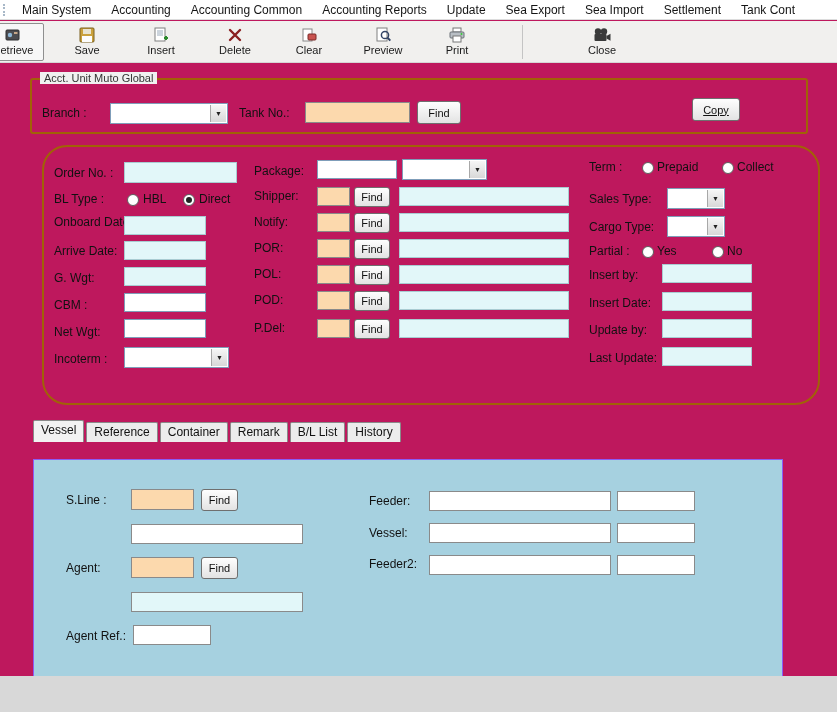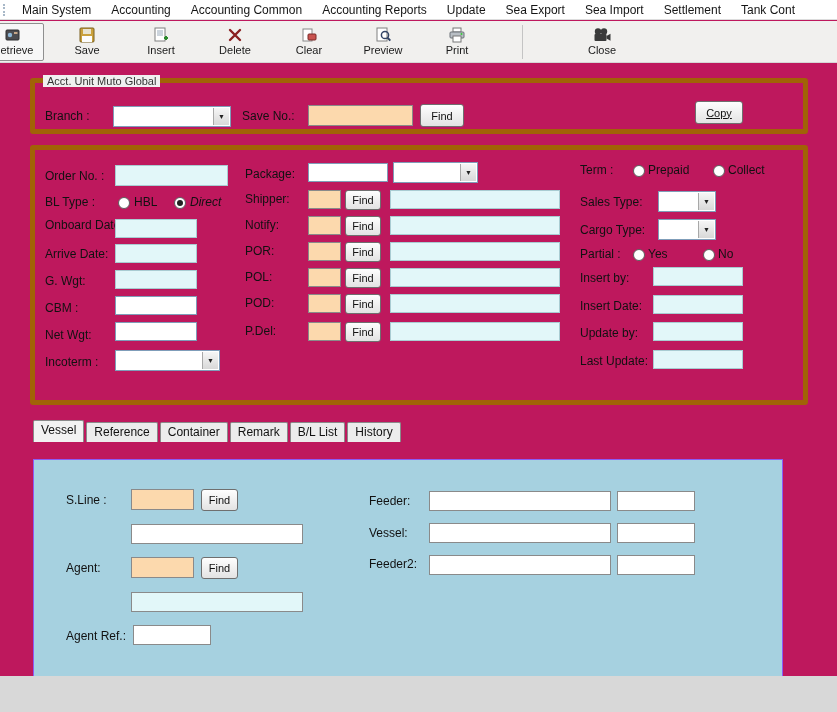--- a/index.html
+++ b/index.html
@@ -19,21 +19,21 @@
              border-bottom:1px solid #d6d6d6; display:flex; align-items:center; gap:12px; overflow:hidden; }
   .tbtn { width:62px; height:38px; display:flex; flex-direction:column; align-items:center; justify-content:center;
           gap:1px; border:1px solid transparent; border-radius:2px; }
   .tbtn.pressed { border:1px solid #8f8f8f; background:#f7f7f7; margin-left:-18px; }
   .tlabel { font-size:11px; color:#1a1a1a; }
   .ticon { height:16px; display:flex; align-items:center; }
   .tsep { width:1px; height:34px; background:#c4c4c4; margin:0 26px 0 22px; }
   .tbtn.close-btn { margin-left:10px; }
 
   
-  .groupbox { position:absolute; border:5px solid #a16207; border-radius:3px; }
+  .groupbox { position:absolute; border:2px solid #a16207; border-radius:3px; }
   .gb-legend { position:absolute; top:-8px; left:8px; background:#f0f0f0; padding:0 4px;
                font-size:11px; color:#333; }
 
   
   .lbl { position:absolute; font-size:12px; color:#111; white-space:nowrap; }
   .txt { position:absolute; height:19px; border:1px solid #7f9db9; background:#fff; padding:0 3px;
          font:12px "Liberation Sans","DejaVu Sans",sans-serif; outline:none; }
   .txt.cyan { background:#e2f7f9; border-color:#a9ccd2; }
   .txt.orange { background:#fcd9ad; border-color:#8a8a8a; }
   .txt.sunken { border-color:#8a8a8a; }
@@ -157,36 +157,36 @@
       <span class="tlabel">Close</span>
     </div>
   </div>
 
   <div class="groupbox" style="left:30px; top:78px; width:778px; height:56px;">
     <span class="gb-legend">Acct. Unit Muto Global</span>
     <span class="lbl" style="left:10px; top:26px;">Branch :</span>
     <div class="combo" style="left:78px; top:23px; width:118px; height:21px;">
       <span class="combo-arrow">▼</span>
     </div>
-    <span class="lbl" style="left:207px; top:26px;">Save No.:</span>
+    <span class="lbl" style="left:207px; top:26px;">Tank No.:</span>
     <input class="txt orange" style="left: 273px; top: 22px; width: 105px; height: 21px;">
     <button class="btn" style="left:385px; top:21px; width:44px; height:23px;">Find</button>
     <button class="btn" style="left:660px; top:18px; width:48px; height:23px;text-decoration:underline;">Copy</button>
   </div>
 
-  <div class="groupbox" style="left:30px; top:145px; width:778px; height:260px;">
+  <div class="groupbox" style="left:42px; top:145px; width:778px; height:260px;border-radius:25px;">
 
     <span class="lbl" style="left:10px; top:19px;">Order No. :</span>
     <input class="txt cyan" style="left: 80px; top: 15px; width: 113px; height: 21px;">
 
     <span class="lbl" style="left:10px; top:45px;">BL Type :</span>
     <span class="radio" style="left:83px; top:47px;"></span>
     <span class="lbl" style="left:99px; top:45px;">HBL</span>
     <span class="radio checked" style="left:139px; top:47px;"></span>
-    <span class="lbl" style="left:155px; top:45px;font-style:italic;">Direct</span>
+    <span class="lbl" style="left:155px; top:45px;">Direct</span>
 
     <span class="lbl" style="left:10px; top:68px;">Onboard Date:</span>
     <input class="txt cyan" style="left: 80px; top: 69px; width: 82px;">
 
     <span class="lbl" style="left:10px; top:97px;">Arrive Date:</span>
     <input class="txt cyan" style="left: 80px; top: 94px; width: 82px;">
 
     <span class="lbl" style="left:10px; top:124px;">G. Wgt:</span>
     <input class="txt cyan" style="left: 80px; top: 120px; width: 82px;">
 

